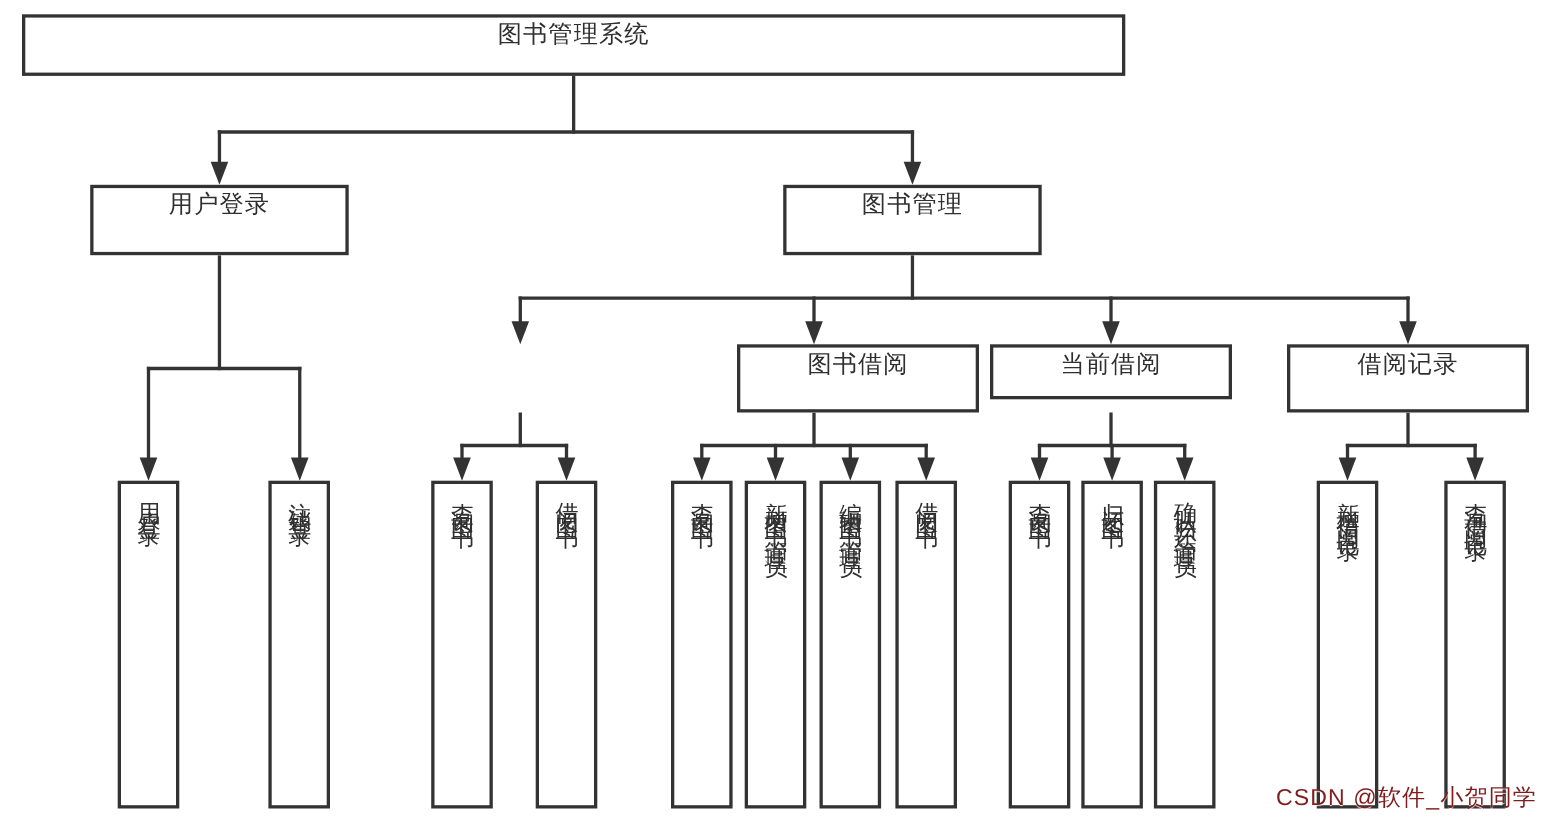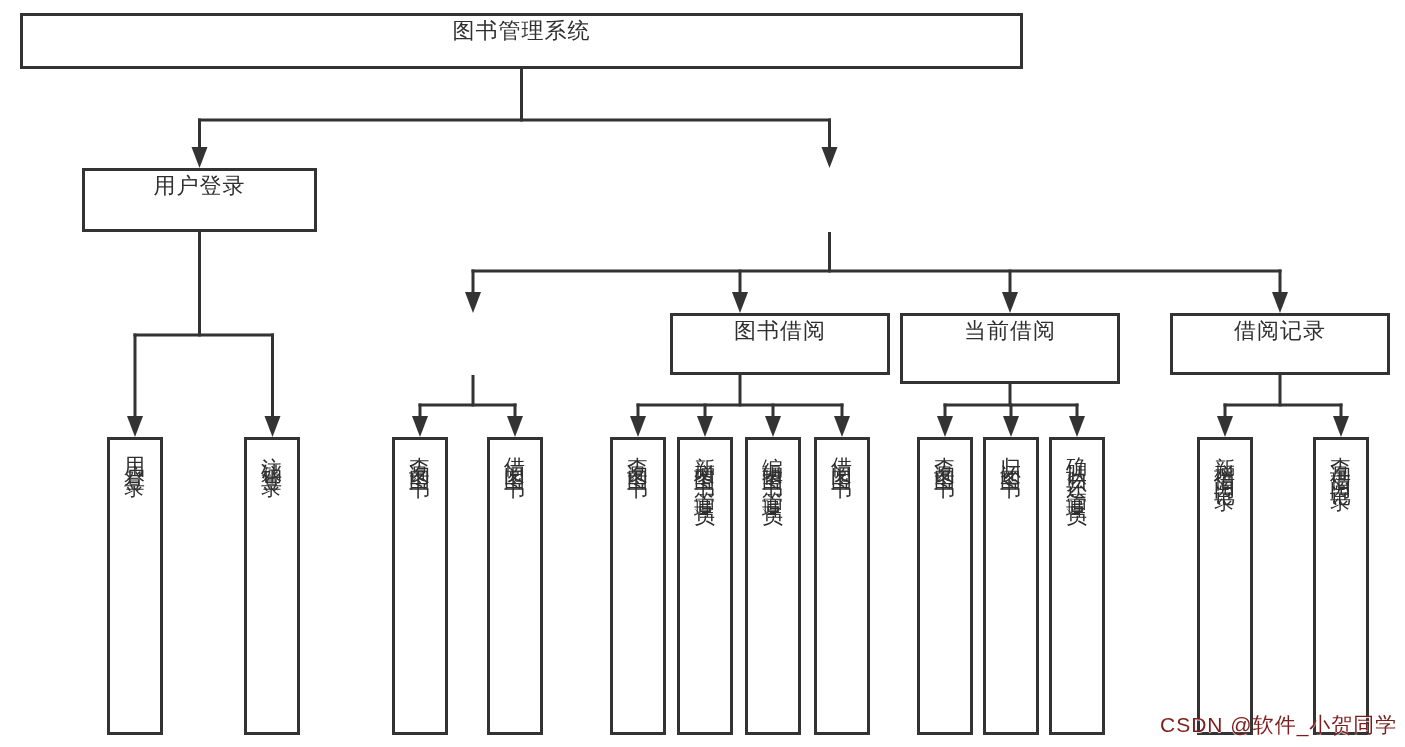--- a/index.html
+++ b/index.html
@@ -35,21 +35,21 @@
     font-size: 21px;
     letter-spacing: 7px;
     line-height: 1.1;
     white-space: nowrap;
   }
   .root     { left: 20px;   top: 13px;  width: 1003px; height: 56px; }
   .l2-a     { left: 82px;   top: 168px; width: 235px;  height: 64px; }
   .l2-b     { left: 712px;  top: 168px; width: 235px;  height: 64px; }
   .l3-a     { left: 363px;  top: 313px; width: 220px;  height: 62px; }
   .l3-b     { left: 630px;  top: 313px; width: 220px;  height: 62px; margin-left: 40px; }
-  .l3-c     { left: 900px;  top: 313px; width: 220px;  height: 71px; }
+  .l3-c     { left: 900px;  top: 313px; width: 220px;  height: 50px; }
   .l3-d     { left: 1170px; top: 313px; width: 220px;  height: 62px; }
   .leaf     { top: 437px; width: 56px; height: 298px; }
   .leaf-a1  { left: 107px;  }
   .leaf-a2  { left: 244px;  }
   .leaf-b1  { left: 392px;  }
   .leaf-b2  { left: 487px;  }
   .leaf-c1  { left: 610px;  }
   .leaf-c2  { left: 677px;  }
   .leaf-c3  { left: 745px;  }
   .leaf-c4  { left: 814px;  }
@@ -142,20 +142,23 @@
     </g>
   </svg>
 
   <div class="node h-node root">
     <span>图书管理系统</span>
   </div>
 
   <div class="node h-node l2-a">
     <span>用户登录</span>
   </div>
+  <div class="node h-node l2-b">
+    <span>图书管理</span>
+  </div>
 
   <div class="node h-node l3-b">
     <span>图书借阅</span>
   </div>
   <div class="node h-node l3-c">
     <span>当前借阅</span>
   </div>
   <div class="node h-node l3-d">
     <span>借阅记录</span>
   </div>

